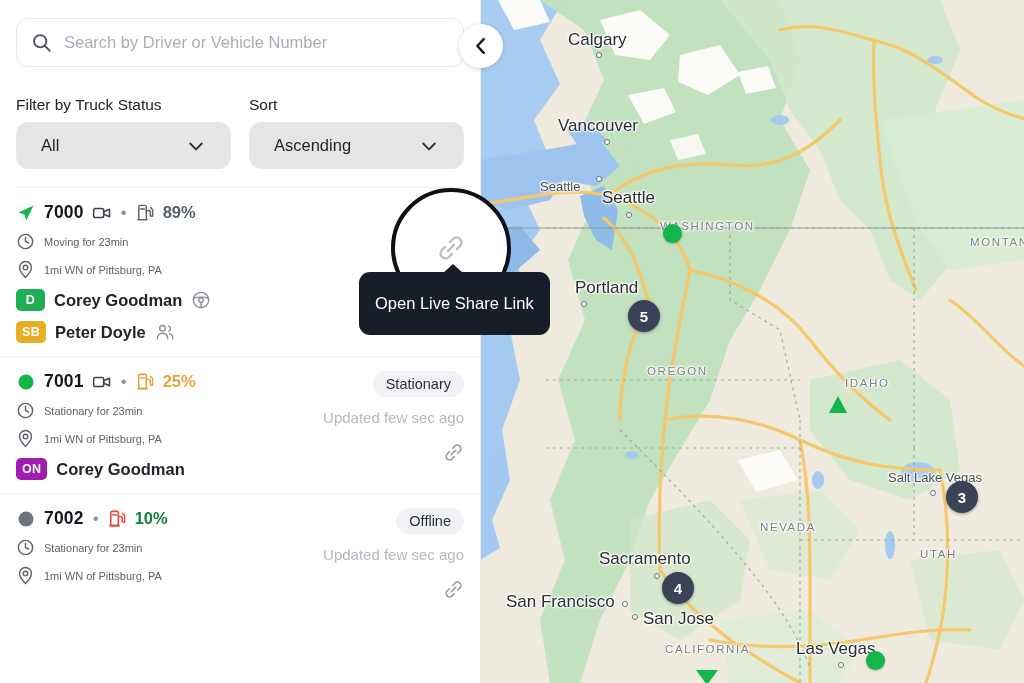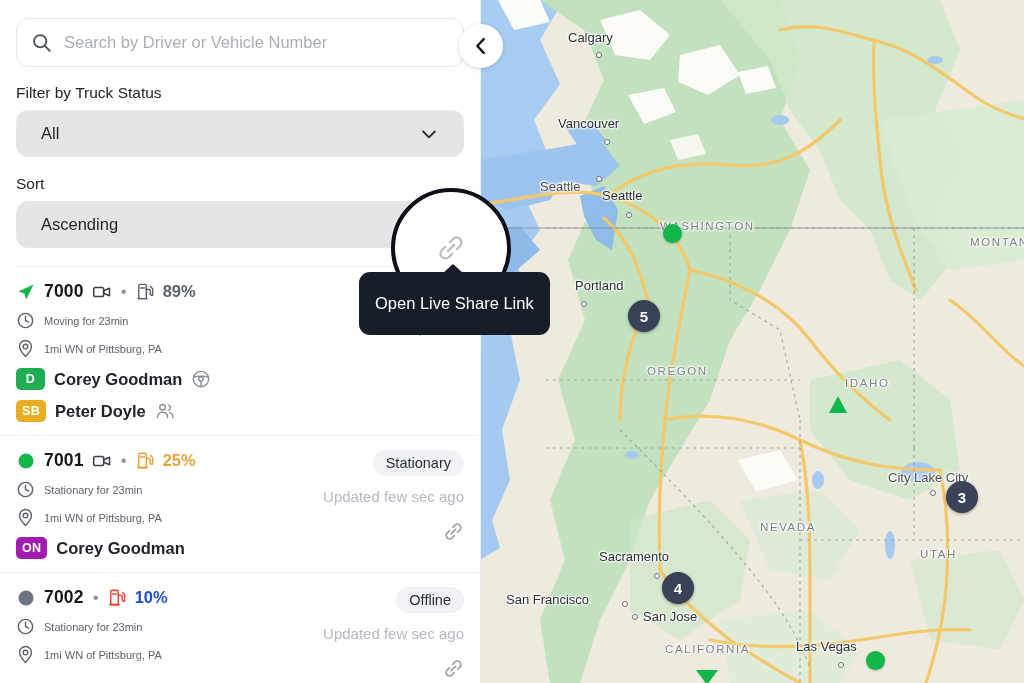--- a/index.html
+++ b/index.html
@@ -19,21 +19,21 @@
   }
   .map-layer { position: absolute; inset: 0; }
   .map-label {
     position: absolute;
     color: #3c4043;
     font-family: "Liberation Sans", sans-serif;
     white-space: nowrap;
     text-shadow: 0 0 3px #fff, 0 0 3px #fff, 0 0 2px #fff, 1px 1px 2px #fff, -1px -1px 2px #fff;
     pointer-events: none;
   }
-  .map-label.city { font-size: 13px; color: #2b2f33; }
+  .map-label.city { font-size: 17px; color: #2b2f33; }
   .map-label.city-sm { font-size: 13px; color: #4a4f54; }
   .map-label.state {
     font-size: 11.5px; letter-spacing: 1.6px; color: #7a7f86; font-weight: 400;
   }
   .city-dot {
     position: absolute; width: 6px; height: 6px; border-radius: 50%;
     background: #fff; border: 1.6px solid #6b7076;
   }
   .cluster {
     position: absolute; width: 32px; height: 32px; border-radius: 50%;
@@ -55,21 +55,21 @@
   }
   .panel-top { padding: 18px 16px 0 16px; }
 
   .search-box {
     display: flex; align-items: center; gap: 12px;
     height: 49px; border: 1.5px solid #e7e9ec; border-radius: 12px;
     padding: 0 14px; background: #fff;
   }
   .search-box .ph { color: #a9aeb6; font-size: 16.5px; }
 
-  .filters { display: flex; gap: 18px; margin-top: 17px; flex-direction: column; }
+  .filters { display: flex; gap: 18px; margin-top: 29px; }
   .filter-col { flex: 1; }
   .filter-label { font-size: 15.5px; color: #222428; margin-bottom: 8px; }
   .select {
     display: flex; align-items: center; justify-content: space-between;
     height: 47px; border: 1.5px solid #e7e9ec; border-radius: 12px;
     padding: 0 24px; background: #e5e5e5;
   }
   .select .val { font-size: 16.5px; color: #1f2328; }
 
   .divider { height: 1px; background: #eceef1; margin-top: 18px; }
@@ -78,21 +78,21 @@
   .card { position: relative; padding: 14px 16px 13px 16px; }
   .card + .card { border-top: 1px solid #eceef1; }
 
   .row { display: flex; align-items: center; }
   .row-main { gap: 8px; }
   .veh-id { font-size: 17.5px; font-weight: 700; color: #14171c; letter-spacing: .2px; }
   .sep-dot { color: #8d939b; font-size: 17px; line-height: 1; margin: 0 1px; }
   .fuel { font-size: 16.5px; font-weight: 700; }
   .fuel.ok { color: #5a616b; font-weight: 600; }
   .fuel.warn { color: #e8a33d; }
-  .fuel.low { color: #1d4ed8; }
+  .fuel.low { color: #15803d; }
 
   .meta-row { display: flex; align-items: center; gap: 9px; margin-top: 9px; }
   .meta-text { font-size: 11px; color: #5d636c; }
 
   .driver-row { display: flex; align-items: center; gap: 9px; margin-top: 10px; }
   .badge {
     display: inline-flex; align-items: center; justify-content: center;
     min-width: 29px; height: 22px; padding: 0 6px; border-radius: 5px;
     color: #fff; font-size: 12.5px; font-weight: 700; letter-spacing: .3px;
   }
@@ -247,21 +247,21 @@
 
       <div class="map-label city" style="left:26px;top:592px;">San Francisco</div>
       <div class="city-dot" style="left:142px;top:601px;"></div>
 
       <div class="map-label city" style="left:163px;top:609px;">San Jose</div>
       <div class="city-dot" style="left:152px;top:614px;"></div>
 
       <div class="map-label city" style="left:316px;top:639px;">Las Vegas</div>
       <div class="city-dot" style="left:358px;top:662px;"></div>
 
-      <div class="map-label city-sm" style="left:408px;top:470px;">City Lake City</div>
+      <div class="map-label city-sm" style="left:408px;top:470px;">Salt Lake Vegas</div>
       <div class="city-dot" style="left:450px;top:490px;"></div>
 
       <div class="map-label state" style="left:180px;top:220px;">WASHINGTON</div>
       <div class="map-label state" style="left:490px;top:236px;">MONTANA</div>
       <div class="map-label state" style="left:167px;top:365px;">OREGON</div>
       <div class="map-label state" style="left:365px;top:377px;">IDAHO</div>
       <div class="map-label state" style="left:280px;top:521px;">NEVADA</div>
       <div class="map-label state" style="left:440px;top:548px;">UTAH</div>
       <div class="map-label state" style="left:185px;top:643px;">CALIFORNIA</div>
     </div>

